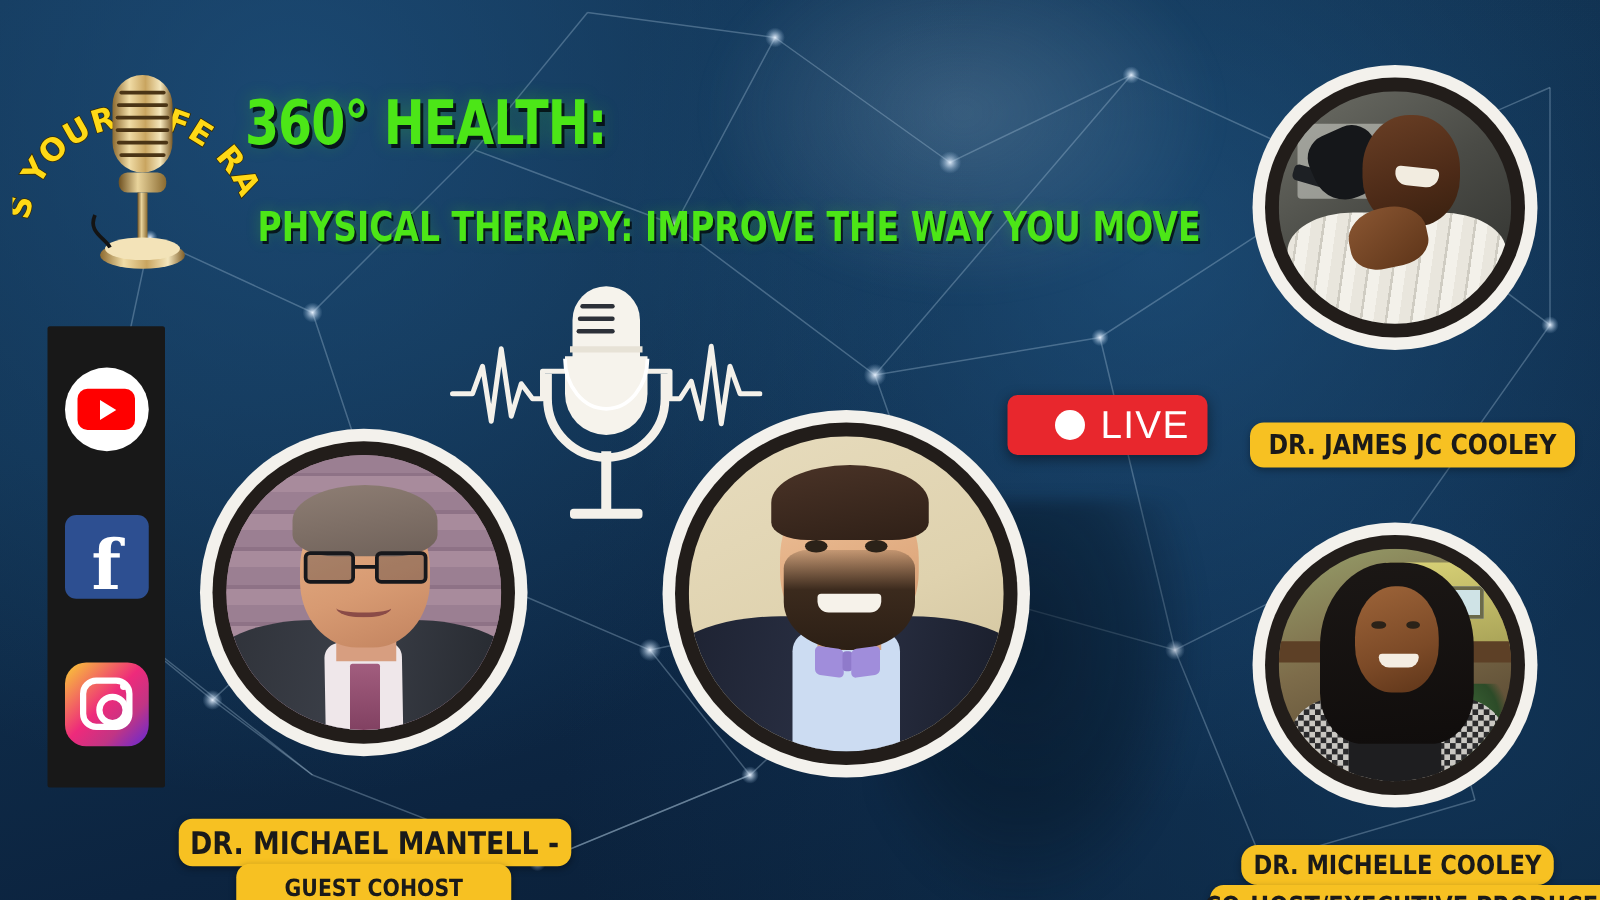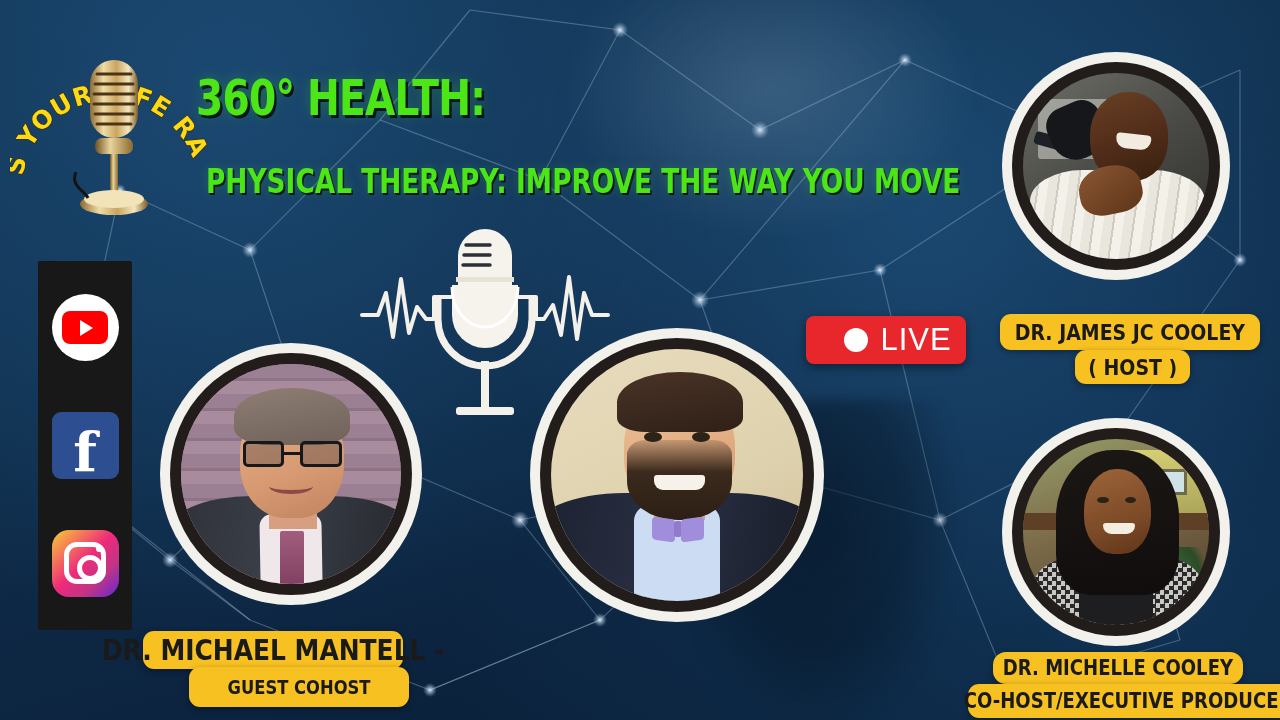--- a/index.html
+++ b/index.html
@@ -191,24 +191,25 @@
       background:linear-gradient(160deg,#9d6439 0%,#7c4a27 62%,#5e3519 100%); }
   .mc-smile { position:absolute; left:43%; top:45%; width:17%; height:6%; background:#f4ede2; border-radius:3px 3px 9px 9px; }
 
   
   .pill {
     position:absolute; background:#f7c122; color:#1a1a1a;
     font-family:"DejaVu Sans", sans-serif; font-weight:bold;
     display:flex; align-items:center; justify-content:center;
     border-radius:11px; white-space:nowrap;
     box-shadow:0 2px 6px rgba(0,0,0,.35);
+    margin-top:24px;
   }
   .pill span { display:block; transform:scaleX(.86); }
 
-  #pill-mantell-1 { left:143px; top:631px; width:260px; height:38px; font-size:29px; }
+  #pill-mantell-1 { left:143px; top:631px; width:314px; height:38px; font-size:25px; }
   #pill-mantell-2 { left:189px; top:667px; width:220px; height:40px; font-size:19px; }
   #pill-waller    { left:522px; top:641px; width:330px; height:44px; font-size:29px; }
   #pill-jc-1      { left:1000px; top:314px; width:260px; height:36px; font-size:22px; }
   #pill-jc-2      { left:1075px; top:350px; width:115px; height:34px; font-size:22px; }
   #pill-mich-1    { left:993px; top:652px; width:250px; height:32px; font-size:21px;border-radius:13px; }
   #pill-mich-2    { left:968px; top:684px; width:320px; height:34px; font-size:21px;
                     border-radius:11px 0 0 11px; }
 </style>
 </head>
 <body>
@@ -412,23 +413,20 @@
         <div class="body jc-shirt"></div>
         <div class="head jc-head"></div>
         <div class="jc-smile"></div>
         <div class="jc-hands"></div>
       </div>
     </div>
   </div>
   <div class="pill" id="pill-jc-1">
     <span>DR. JAMES JC COOLEY</span>
   </div>
-  <div class="pill" id="pill-jc-2">
-    <span>( HOST )</span>
-  </div>
 
   <div class="portrait" id="p-mich">
     <div class="ring">
       <div class="photo">
         <div class="ph-bg mc-bg"></div>
         <div class="mc-house"></div>
         <div class="mc-win"></div>
         <div class="mc-rail"></div>
         <div class="mc-plant"></div>
         <div class="body mc-top"></div>

